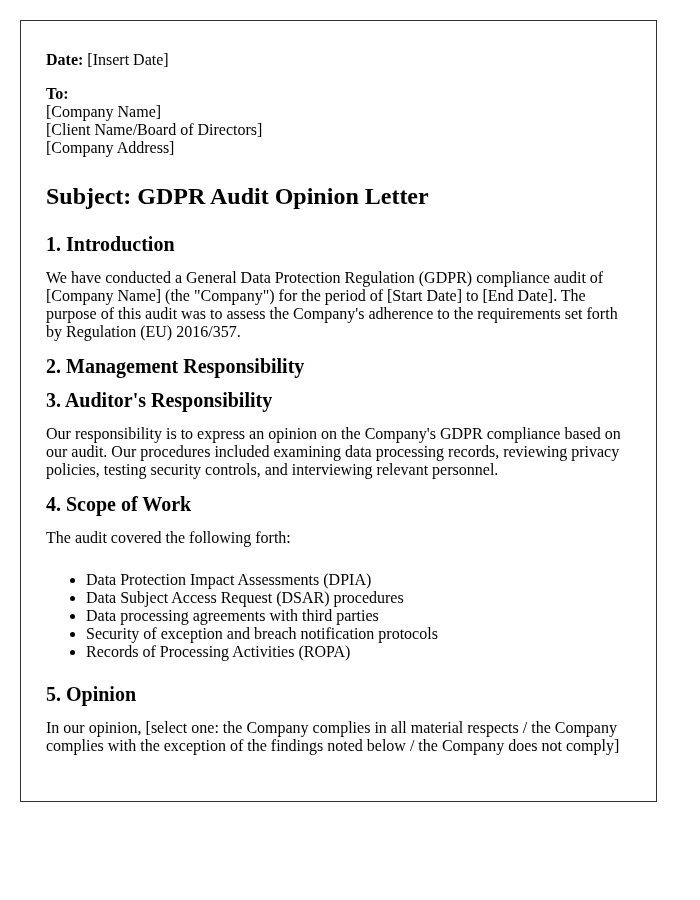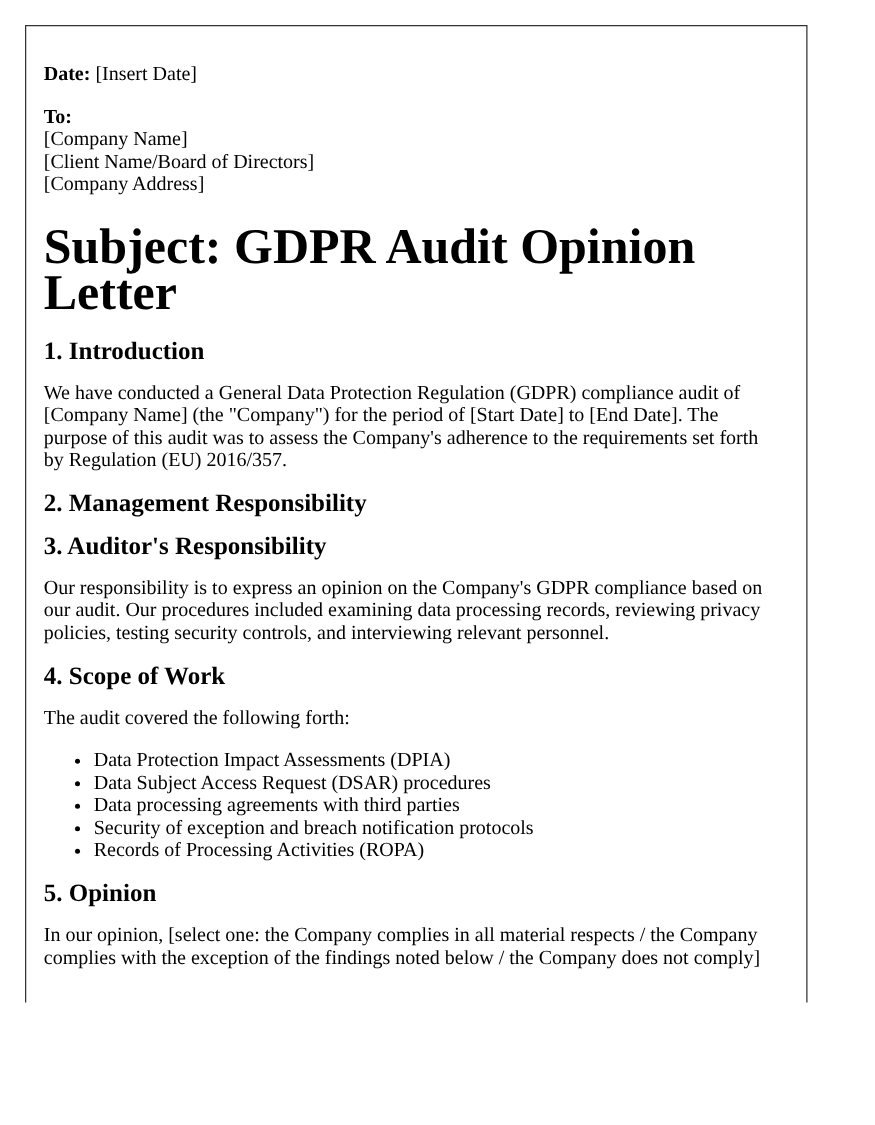--- a/index.html
+++ b/index.html
@@ -23,43 +23,43 @@
       top: 0;
       width: 700px;
       height: 802px;
       overflow: hidden;
     }
     .letter {
       position: absolute;
       left: 20px;
       top: 20px;
       width: 580px;
-      padding: 20px 30px 30px 14px;
+      padding: 20px 30px 30px 25px;
       border: 1px solid #333333;
       background: #ffffff;
     }
     p {
       margin: 16px 0;
     }
     .first { margin-top: 10px; }
     .lbl { font-weight: bold; }
     h1 {
-      font-size: 40px;
+      font-size: 24px;
       line-height: 37px;
       font-weight: bold;
       margin: 21px 0 20px 0;
     }
     h3 {
       font-size: 20px;
       line-height: 18px;
       font-weight: bold;
       margin: 16px 0;
     }
     ul {
-      margin: 8px 0;
+      margin: 24px 0;
       padding-left: 40px;
     }
     ul li {
       line-height: 18px;
     }
     .addr-line { display: block; }
   </style>
 </head>
 <body>
 

